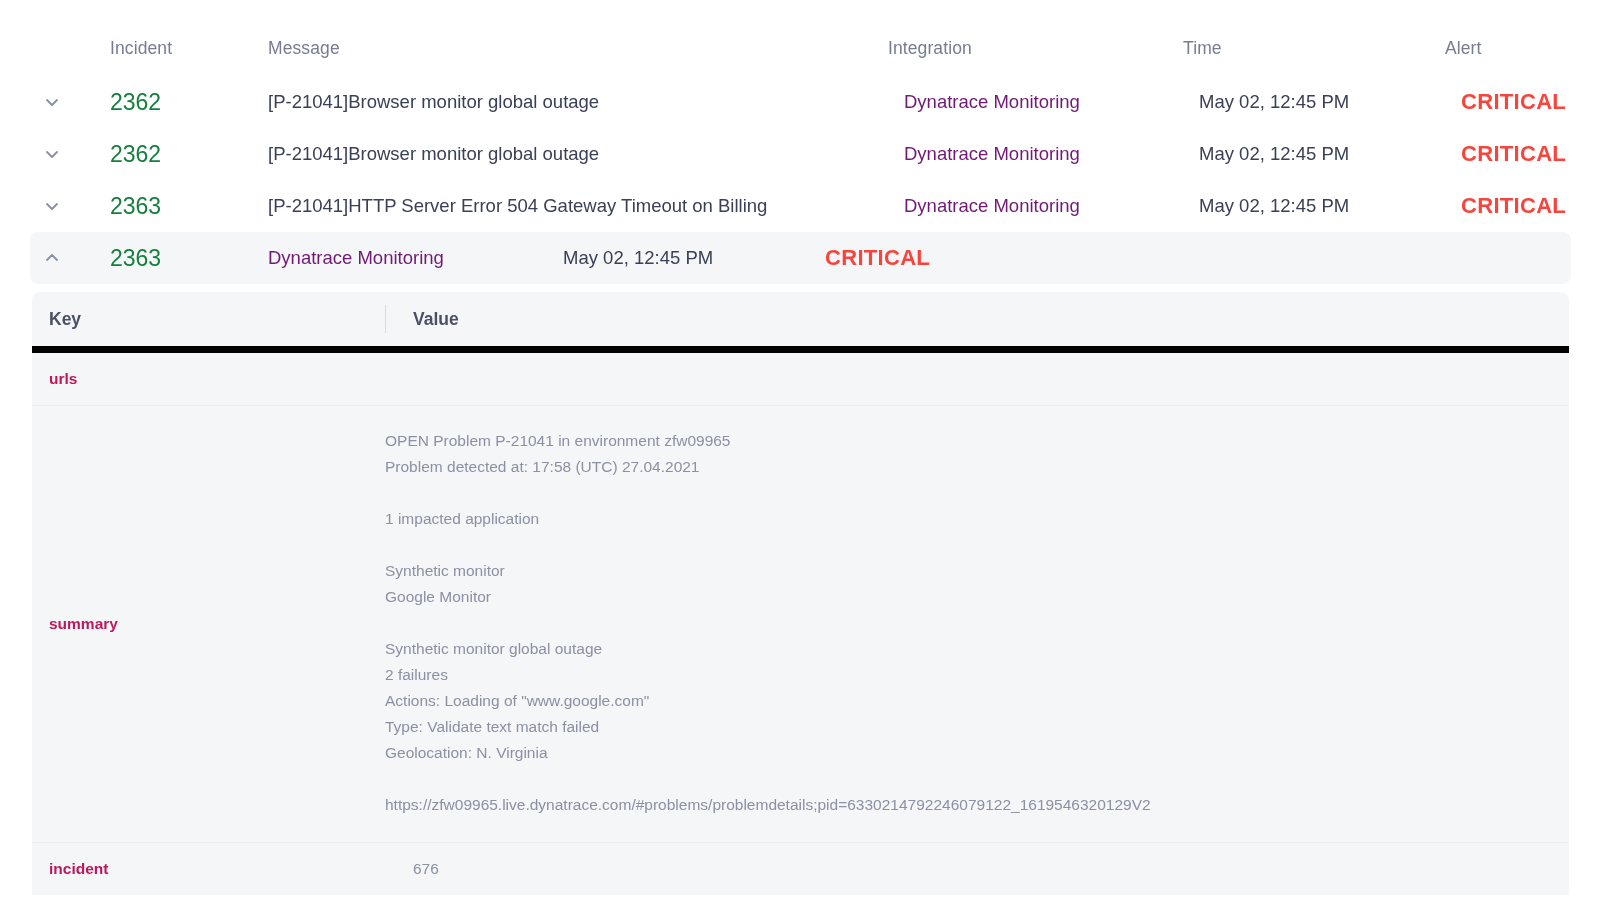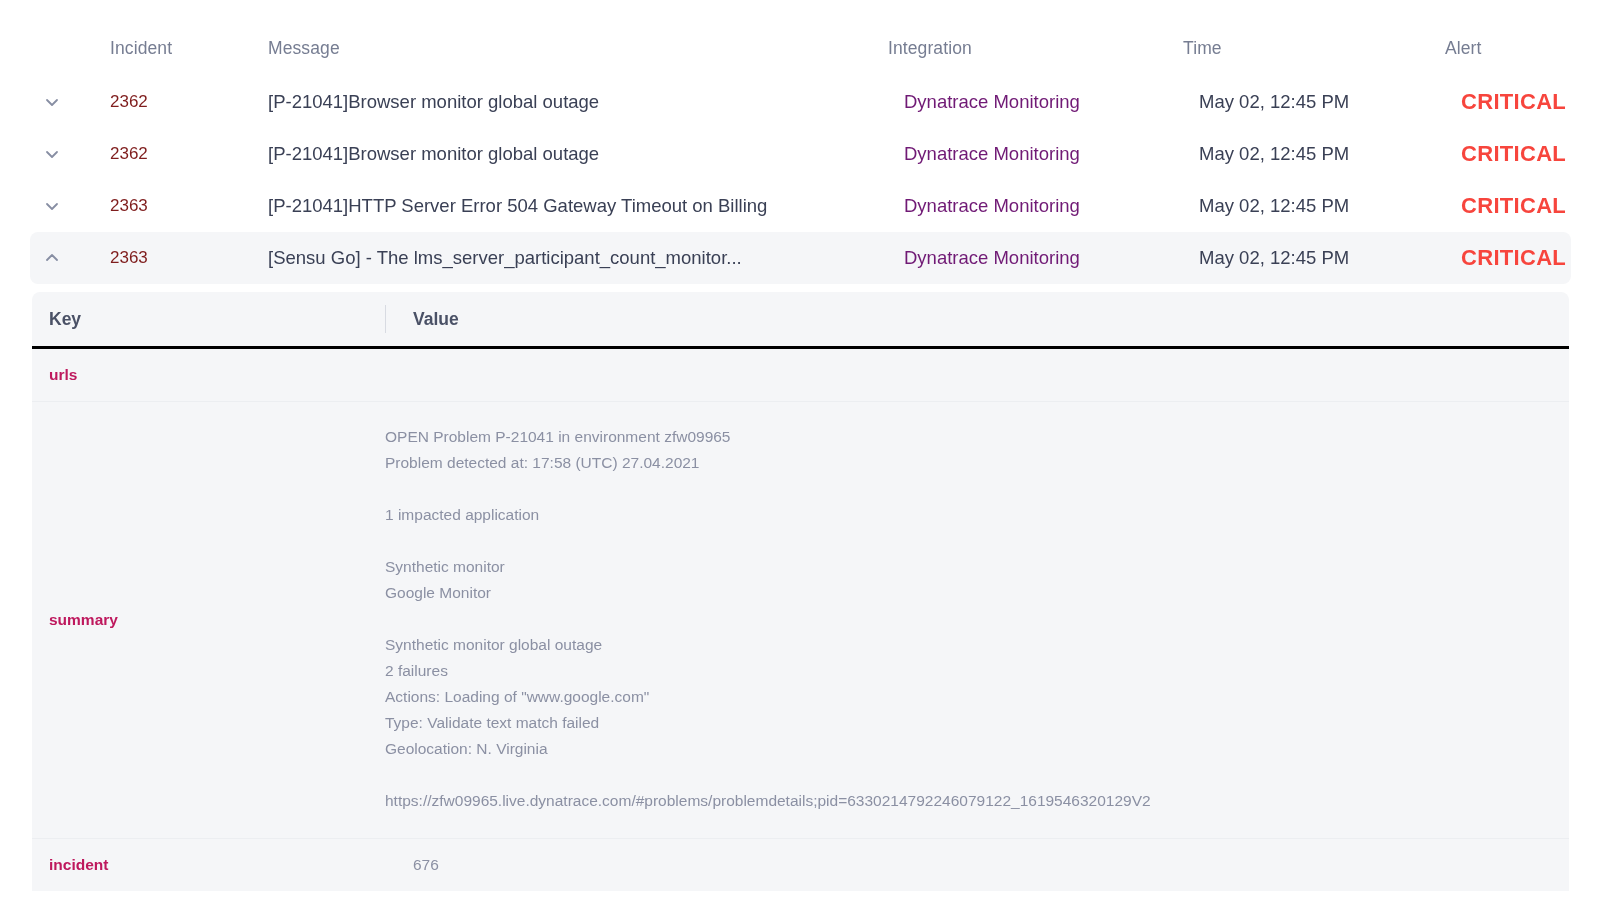--- a/index.html
+++ b/index.html
@@ -73,22 +73,22 @@
   .chev {
     width: 20px;
     height: 20px;
     display: block;
     color: #878ea3;
     cursor: pointer;
   }
   .chev svg { display: block; }
 
   .cell-incident {
-    font-size: 17px;
-    color: #7f1d1d;
+    font-size: 23px;
+    color: #15803d;
     font-weight: 400;
   }
   .cell-message {
     font-size: 18.5px;
     color: #3a4055;
     font-weight: 400;
     white-space: nowrap;
     overflow: hidden;
     text-overflow: ellipsis;
     padding-right: 16px;
@@ -118,21 +118,21 @@
     background: #f5f6f8;
     border-radius: 8px 8px 0 0;
     overflow: hidden;
   }
 
   .detail-head {
     display: flex;
     align-items: center;
     height: 54px;
     position: relative;
-    border-bottom: 3px solid #000000;
+    border-bottom: 7px solid #000000;
   }
   .detail-head .dk,
   .detail-head .dv {
     font-size: 17.5px;
     font-weight: 700;
     color: #4a5166;
   }
   .detail-head .dk { padding-left: 17px; }
 
   .dk-col { width: 353px; flex: 0 0 353px; box-sizing: border-box; }
@@ -236,21 +236,20 @@
 
     <div class="row selected">
       <div class="c-chev">
         <span class="chev">
           <svg width="20" height="20" viewBox="0 0 20 20" fill="none" stroke="currentColor" stroke-width="1.8" stroke-linecap="round" stroke-linejoin="round">
               <polyline points="5,12 10,7 15,12"></polyline>
             </svg>
         </span>
       </div>
       <div class="c-inc cell-incident">2363</div>
-      <div class="c-msg cell-message">[Sensu Go] - The lms_server_participant_count_monitor...</div>
       <div class="c-integ cell-integration">Dynatrace Monitoring</div>
       <div class="c-time cell-time">May 02, 12:45 PM</div>
       <div class="c-alert cell-alert">CRITICAL</div>
     </div>
 
   </div>
 
   <div class="detail-panel">
 
     <div class="detail-head">

